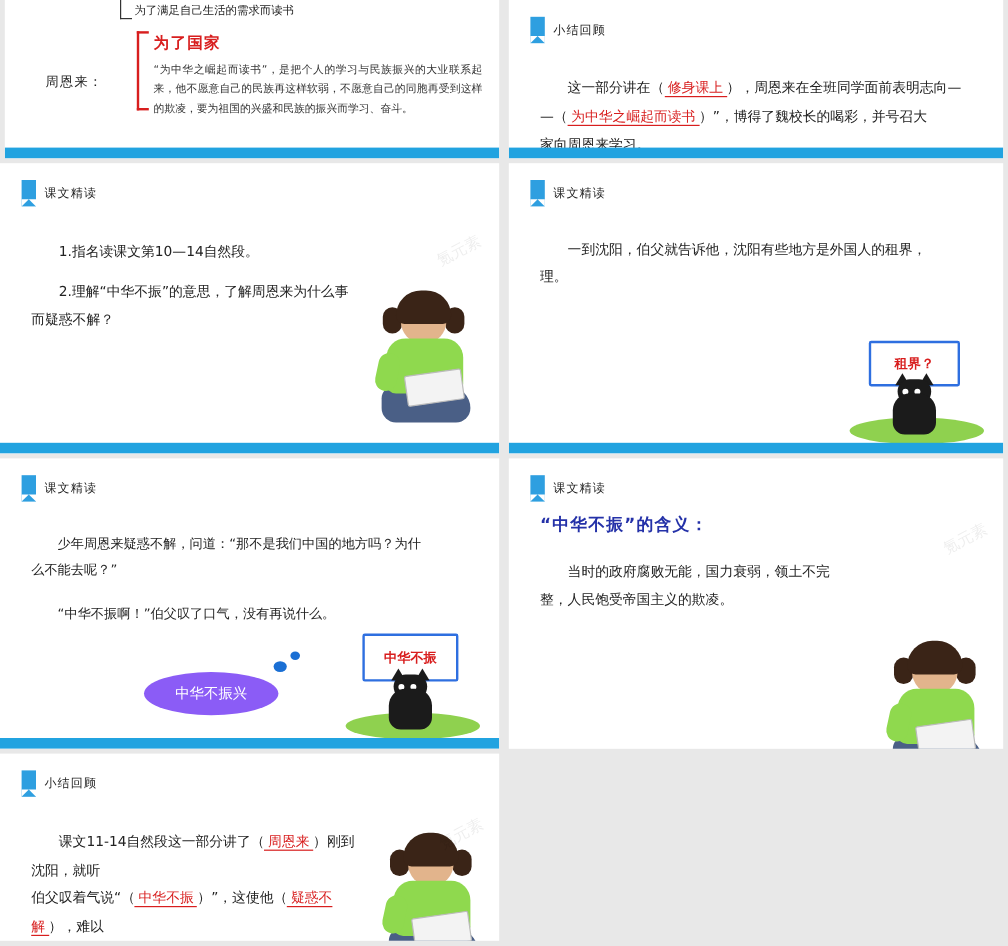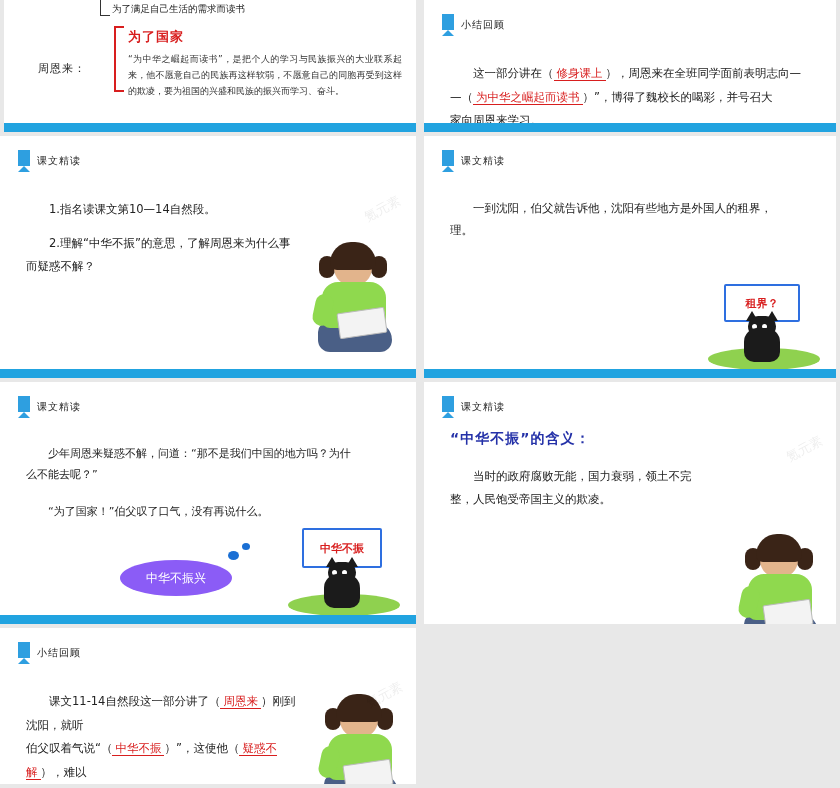--- a/index.html
+++ b/index.html
@@ -15,21 +15,21 @@
   .hdr-t{font-size:10px;color:#222;letter-spacing:1px;}
   .body{position:absolute;left:26px;right:22px;top:46px;font-size:11.5px;line-height:2.05;color:#222;}
   .ind{text-indent:2em;margin-top:16px;}
   .red{color:#d81e1e;}
   .redb{color:#d81e1e;font-weight:bold;}
   .blueb{color:#2431a8;font-weight:bold;font-size:14px;letter-spacing:1px;}
   .ul{border-bottom:1px solid #d81e1e;padding:0 3px;}
   .dots{color:#d81e1e;letter-spacing:7px;font-size:13px;line-height:1;}
   
   .s1{font-size:9.5px;line-height:1.7;color:#222;}
-  .s1 .row0{position:absolute;left:108px;top:2px;width:200px;font-family:Liberation Mono, monospace;}
+  .s1 .row0{position:absolute;left:108px;top:2px;width:200px;}
   .s1 .brk1{position:absolute;left:96px;top:-4px;width:9px;height:18px;border-left:1.6px solid #333;border-top:1.6px solid #333;border-bottom:1.6px solid #333;}
   .s1 .lbl{position:absolute;left:34px;top:60px;font-size:11px;letter-spacing:1px;}
   .s1 .brk2{position:absolute;left:110px;top:26px;width:8px;height:62px;border-left:2px solid #d81e1e;border-top:2px solid #d81e1e;border-bottom:2px solid #d81e1e;}
   .s1 .hl{position:absolute;left:124px;top:26px;font-size:13px;font-weight:bold;color:#d81e1e;letter-spacing:1px;}
   .s1 .para{position:absolute;left:124px;top:52px;right:14px;font-size:9px;line-height:1.75;color:#333;text-align:justify;}
   
   .s2{position:absolute;left:26px;right:24px;top:4px;font-size:12px;line-height:2.3;color:#222;}
   
   .kid{position:absolute;width:92px;height:112px;}
   .kid .head{position:absolute;left:26px;top:2px;width:38px;height:40px;background:#e2b48c;border-radius:48% 48% 46% 46%;}
@@ -144,21 +144,21 @@
   </div>
 
   <div class="slide">
     <div class="hdr">
       <span class="bookmark"></span>
       <span class="hdr-t">课文精读</span>
     </div>
     <div class="body" style="line-height:1.9;font-size:11px;">
       <div class="ind">少年周恩来疑惑不解，问道：“那不是我们中国的地方吗？为什</div>
       <div>么不能去呢？”</div>
-      <div class="ind">“为了国家！”伯父叹了口气，没有再说什么。</div>
+      <div class="ind">“中华不振啊！”伯父叹了口气，没有再说什么。</div>
     </div>
     <div class="scene" style="right:12px;bottom:8px;width:120px;height:90px;">
       <div class="grass"></div>
       <div class="signpost" style="left:58px;top:36px;height:38px;"></div>
       <div class="sign" style="left:18px;top:2px;width:76px;height:36px;">
         <span>中华不振</span>
       </div>
       <div class="cat">
         <div class="e1"></div>
           <div class="e2"></div>

